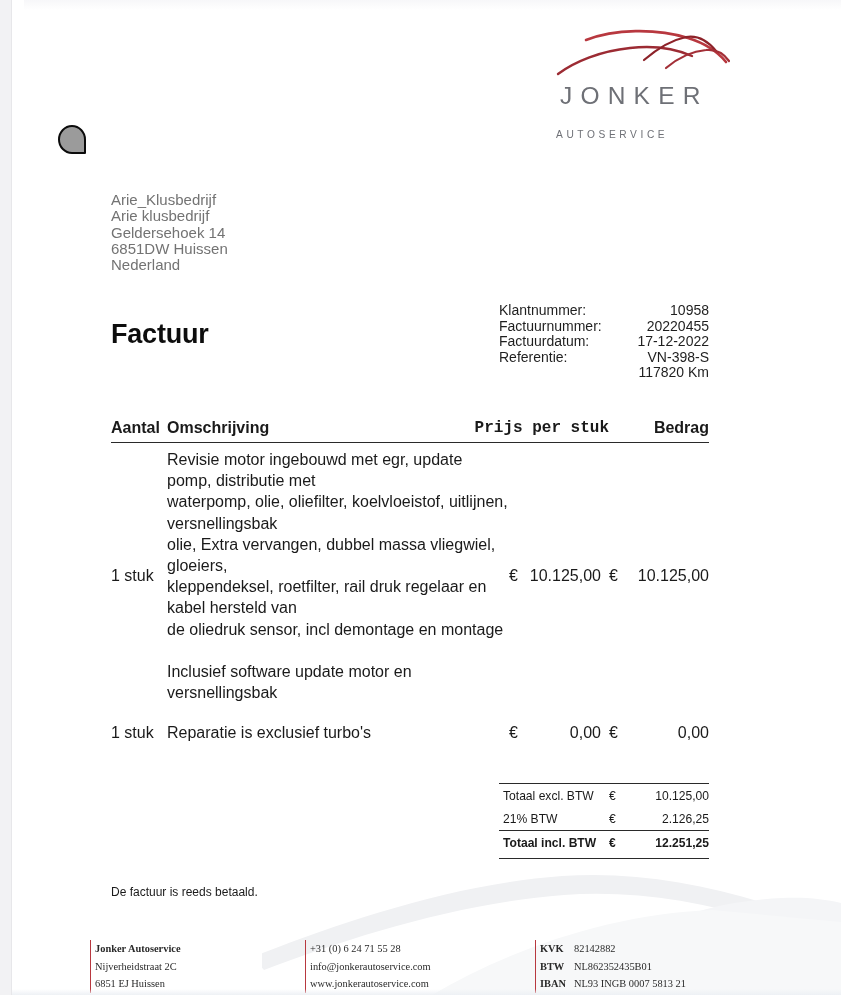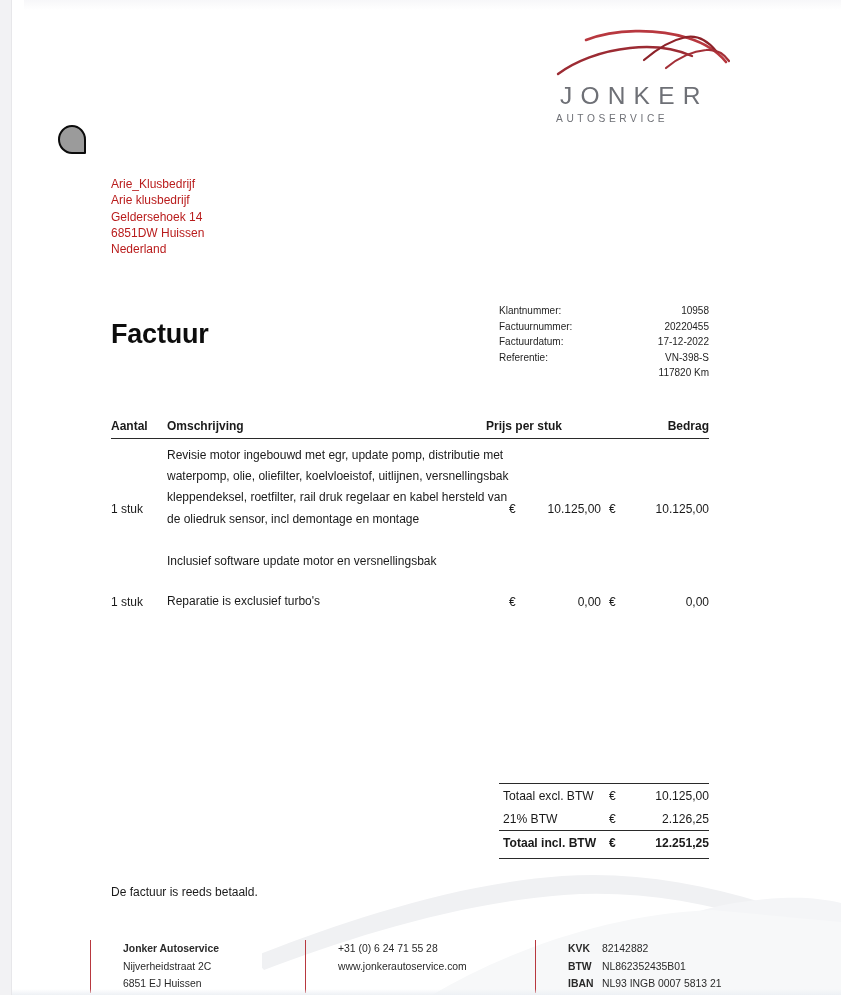--- a/index.html
+++ b/index.html
@@ -71,21 +71,21 @@
     letter-spacing: 8.2px;
     color: #6e7076;
     font-weight: 400;
     margin-top: 2px;
     text-indent: 8px;
   }
   .logo-sub {
     font-size: 10.2px;
     letter-spacing: 3.6px;
     color: #6e7076;
-    margin-top: 3px;
+    margin-top: 19px;
     text-indent: 4px;
   }
 
   
   .marker {
     position: absolute;
     left: 45px;
     top: 124px;
     width: 34px;
     height: 36px;
@@ -105,76 +105,76 @@
     background: #9b9b9b;
     border: 2.6px solid #0b0b0b;
     border-radius: 50% 50% 1px 50%;
     box-sizing: border-box;
   }
 
   
   .addressee {
     position: absolute;
     left: 99px;
-    top: 176px;
-    font-size: 12px;
+    top: 192px;
+    font-size: 15px;
     line-height: 16.3px;
-    color: #b91c1c;
+    color: #737373;
   }
   .addressee div { white-space: pre; }
 
   
   .doc-title {
     position: absolute;
     left: 99px;
     top: 319px;
     font-size: 27px;
     font-weight: 700;
     letter-spacing: -0.2px;
     color: #0d0d0d;
   }
 
   
   .meta {
     position: absolute;
     left: 487px;
     top: 303px;
     width: 210px;
-    font-size: 10px;
+    font-size: 14px;
     line-height: 15.6px;
     color: #1f1f1f;
   }
   .meta-row { display: flex; justify-content: space-between; }
   .meta-label { white-space: nowrap; }
   .meta-value { white-space: nowrap; }
   .meta-row.extra .meta-label { visibility: hidden; }
 
   
   .items {
     position: absolute;
     left: 99px;
     top: 419px;
     width: 598px;
-    font-size: 12px;
+    font-size: 16px;
     color: #1a1a1a;
   }
   .items-head {
     display: flex;
     font-weight: 700;
     padding-bottom: 5px;
     border-bottom: 1.4px solid #2a2a2a;
   }
   .c-qty    { width: 56px; flex: none; }
   .c-desc   { flex: 1 1 auto; }
   .c-cur1   { width: 14px; flex: none; text-align: left; }
   .c-price  { width: 78px; flex: none; text-align: right; }
   .c-cur2   { width: 22px; flex: none; text-align: left; padding-left: 8px; }
   .c-amt    { width: 78px; flex: none; text-align: right; }
   .head-price-group {
-    width: 170px; flex: none; text-align: center;
+    width: 170px; flex: none; text-align: right; font-family: Liberation Mono, monospace;
   }
   .head-amt-group {
     width: 100px; flex: none; text-align: right;
   }
 
   .item-row {
     display: flex;
     padding-top: 6px;
     align-items: center;
   }
@@ -226,22 +226,23 @@
     left: 78px;
     top: 940px;
     width: 640px;
     display: flex;
     font-size: 10.4px;
     line-height: 17.5px;
     color: #2a2a2a;
   }
   .fcol {
     border-left: 1.6px solid #b8383f;
-    padding-left: 32px;
+    padding-left: 4px;
     box-sizing: border-box;
+    font-family: Liberation Serif, serif;
   }
   .fcol.c1 { width: 215px; }
   .fcol.c2 { width: 230px; }
   .fcol.c3 { width: 195px; }
   .kv { display: flex; justify-content: space-between; }
   .kv .k { width: 34px; flex: none; font-weight: 700; }
   .kv .v { flex: 1 1 auto; }
   .f-strong { font-weight: 700; }
 
   
@@ -327,20 +328,21 @@
         <div class="c-desc">Omschrijving</div>
         <div class="head-price-group">Prijs per stuk</div>
         <div class="head-amt-group">Bedrag</div>
       </div>
 
       <div class="item-row">
         <div class="c-qty">1 stuk</div>
         <div class="c-desc desc-lines">
           <div>Revisie motor ingebouwd met egr, update pomp, distributie met</div>
           <div>waterpomp, olie, oliefilter, koelvloeistof, uitlijnen, versnellingsbak</div>
+          <div>olie, Extra vervangen, dubbel massa vliegwiel, gloeiers,</div>
           <div>kleppendeksel, roetfilter, rail druk regelaar en kabel hersteld van</div>
           <div>de oliedruk sensor, incl demontage en montage</div>
           <div class="gap"></div>
           <div>Inclusief software update motor en versnellingsbak</div>
         </div>
         <div class="c-cur1">€</div>
         <div class="c-price">10.125,00</div>
         <div class="c-cur2">€</div>
         <div class="c-amt">10.125,00</div>
       </div>
@@ -387,20 +389,21 @@
     <div class="footer">
 
       <div class="fcol c1">
         <div class="f-strong">Jonker Autoservice</div>
         <div>Nijverheidstraat 2C</div>
         <div>6851 EJ Huissen</div>
       </div>
 
       <div class="fcol c2">
         <div>+31 (0) 6 24 71 55 28</div>
+        <div>info@jonkerautoservice.com</div>
         <div>www.jonkerautoservice.com</div>
       </div>
 
       <div class="fcol c3">
         <div class="kv">
           <span class="k">KVK</span>
           <span class="v">82142882</span>
         </div>
         <div class="kv">
           <span class="k">BTW</span>

